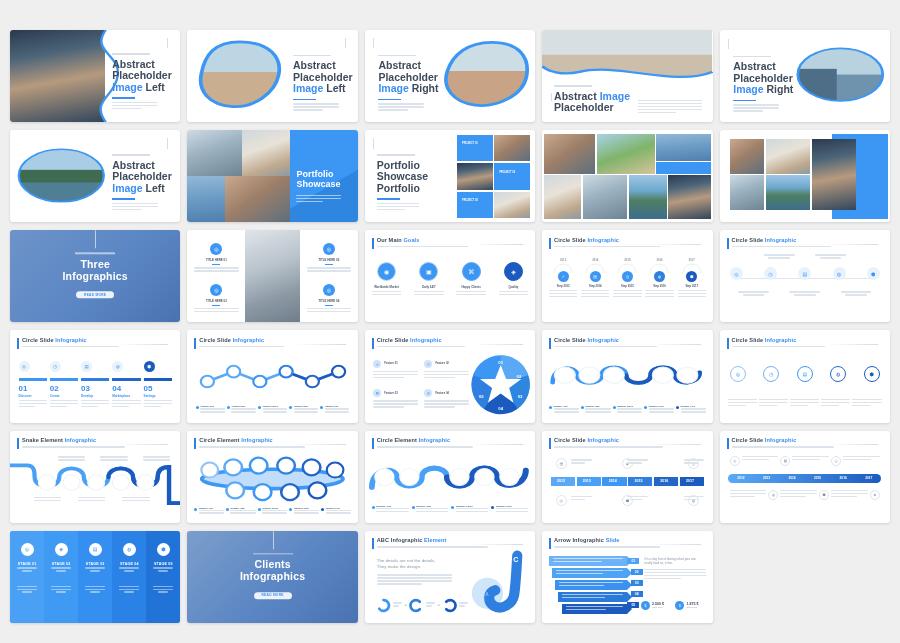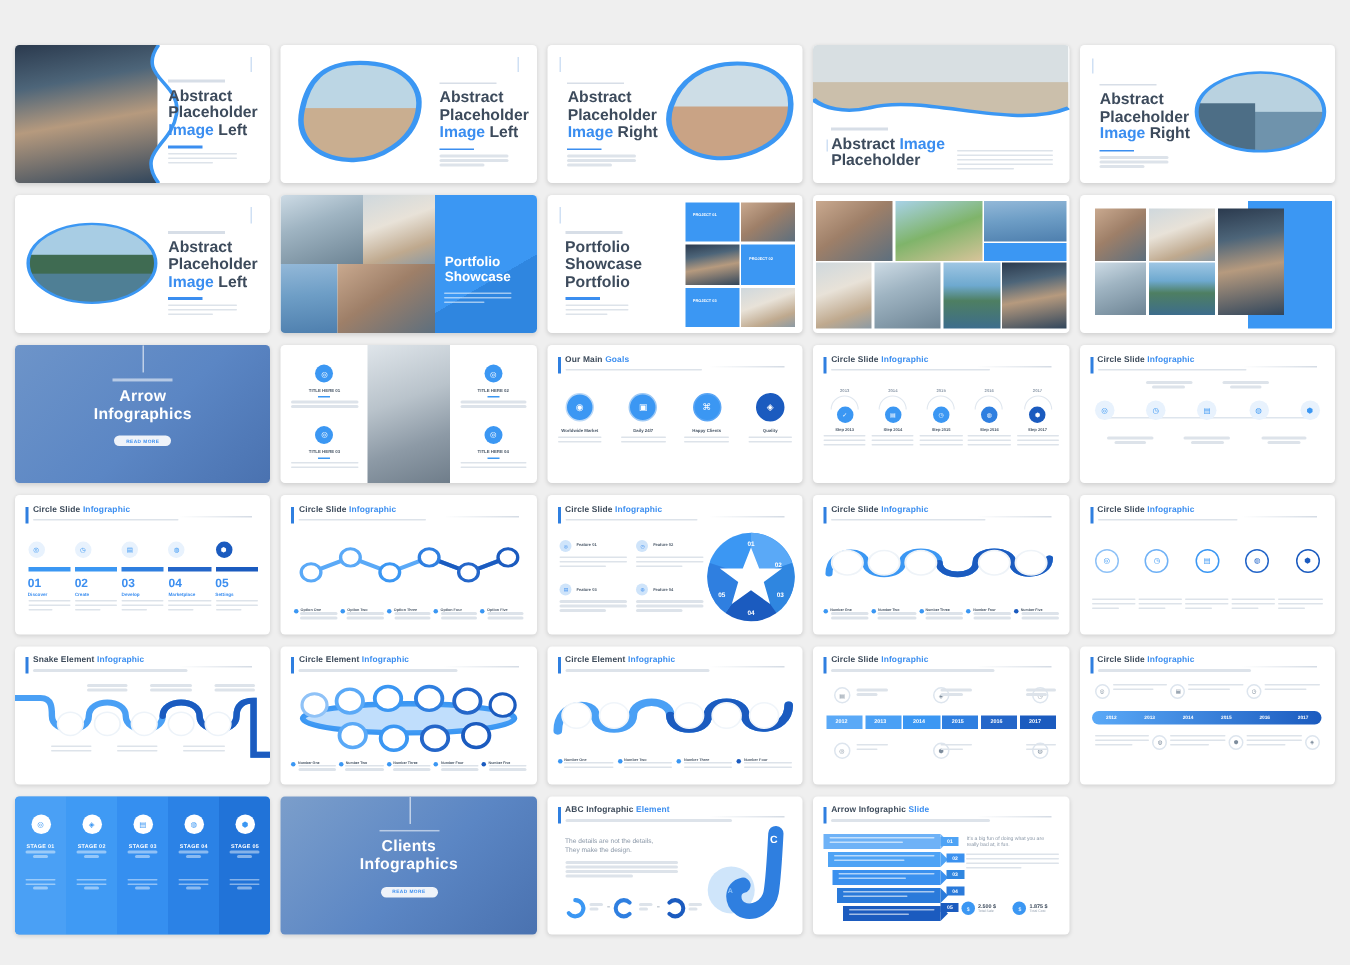--- a/index.html
+++ b/index.html
@@ -356,21 +356,21 @@
     <div class="ph sand" style="left:27%;top:10%;width:26%;height:38%"></div>
     <div class="ph hill" style="left:6%;top:49%;width:20%;height:38%"></div>
     <div class="ph lake" style="left:27%;top:49%;width:26%;height:38%"></div>
     <div class="ph beach" style="left:54%;top:10%;width:26%;height:77%"></div>
   </div>
 
   <div class="slide dark" style="background:linear-gradient(135deg,#6d94c9 0%,#5b86c4 55%,#4a72b0 100%)">
     <div class="ov-title">
       <div class="tick"></div>
       <div class="pre"></div>
-      <div class="big">Arrow</div>
+      <div class="big">Three</div>
       <div class="big">Infographics</div>
       <div class="pill">READ MORE</div>
     </div>
   </div>
 
   <div class="slide">
     <div class="ph city" style="left:34%;top:0;width:32%;height:100%"></div>
     <div style="position:absolute;left:4%;top:14%;width:26%;text-align:center">
       <div class="circ" style="position:relative;width:12px;height:12px;margin:0 auto 3px">◎</div>
       <div style="font-size:2.9px;font-weight:bold;color:#4a5868">TITLE HERE 01</div>

